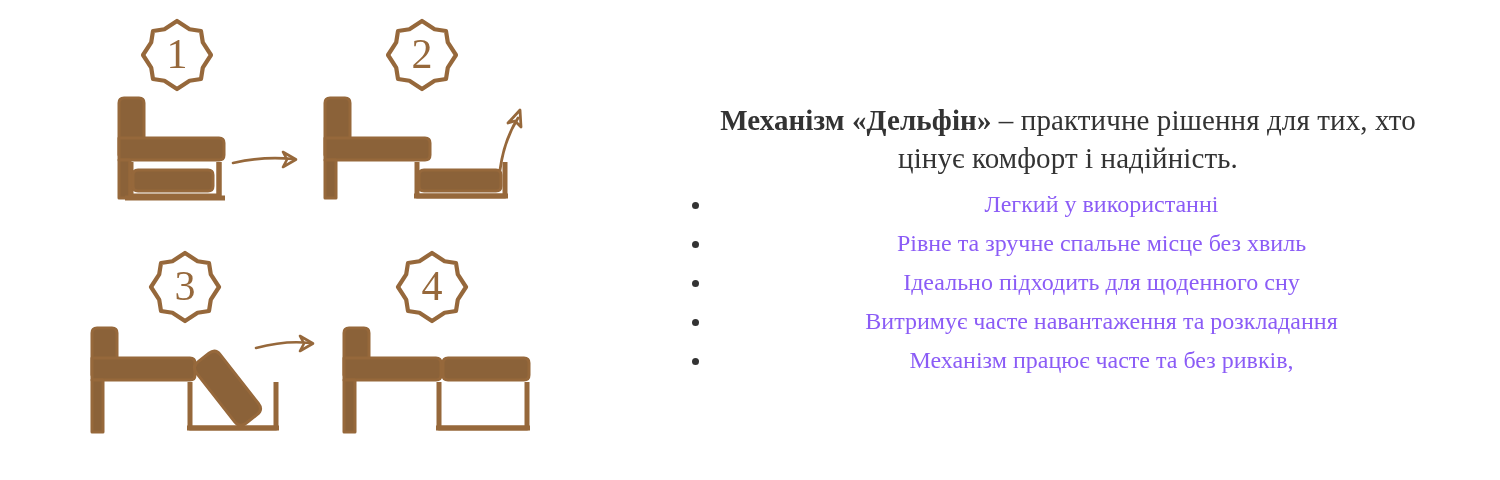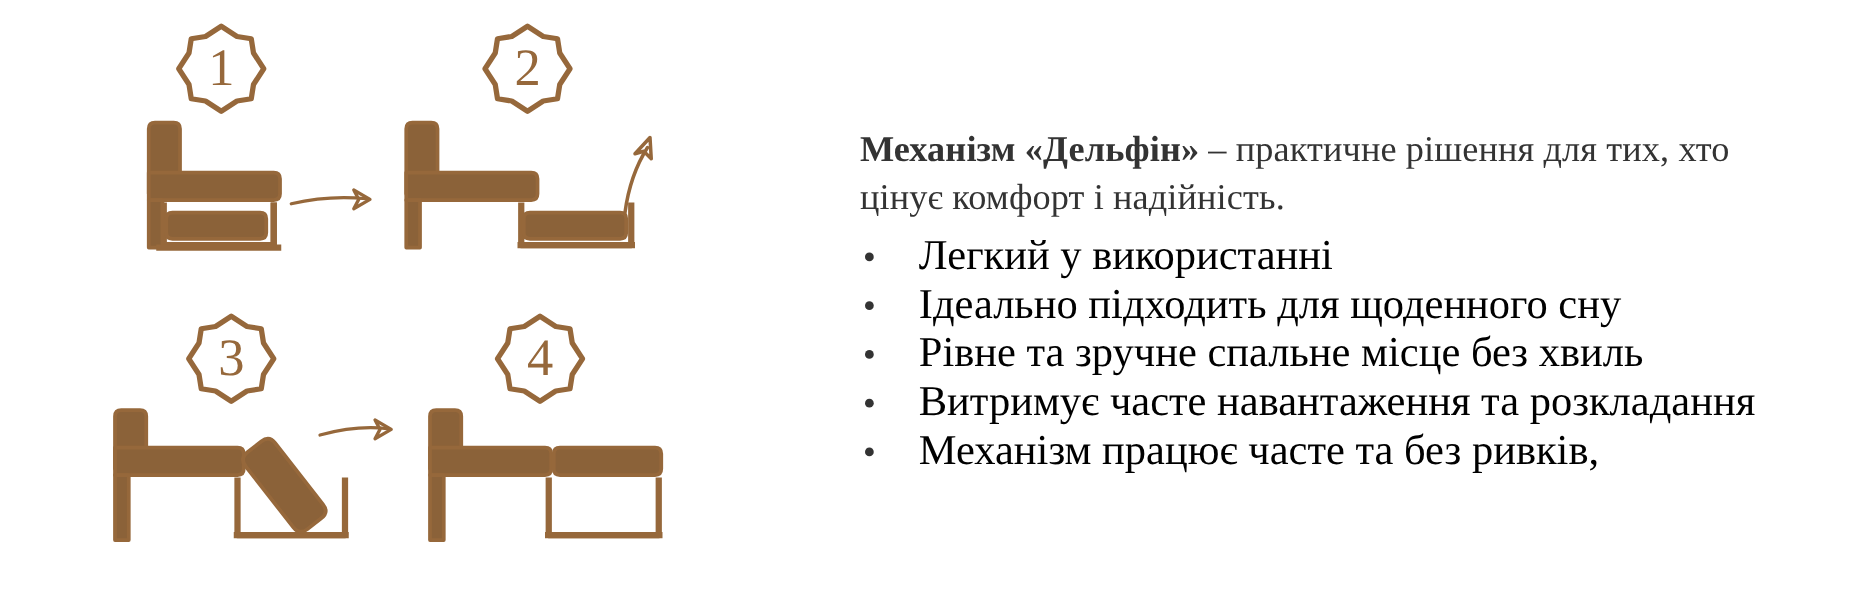--- a/index.html
+++ b/index.html
@@ -37,20 +37,21 @@
     display: block;
   }
 
   
   #text-panel {
     position: absolute;
     left: 688px;
     top: 0;
     width: 790px;
     height: 364px;
+    text-align: center;
   }
 
   #intro-paragraph {
     position: absolute;
     left: 0;
     top: 72px;
     width: 760px;
     font-size: 29px;
     line-height: 38px;
     color: #333333;
@@ -67,22 +68,22 @@
     width: 780px;
     list-style: none;
     margin: 0;
     padding: 0;
   }
   #feature-list li {
     position: relative;
     height: 39px;
     line-height: 39px;
     padding-left: 47px;
-    font-size: 34px;
-    color: #000000;
+    font-size: 24px;
+    color: #8b5cf6;
     white-space: nowrap;
   }
   #feature-list li .dot {
     position: absolute;
     left: 4px;
     top: 17px;
     width: 7px;
     height: 7px;
     border-radius: 50%;
     background: #333333;
@@ -208,25 +209,25 @@
       <span class="lead">Механізм «Дельфін»</span><span> – практичне рішення для тих, хто цінує комфорт і надійність.</span>
     </p>
 
     <ul id="feature-list">
       <li>
         <span class="dot"></span>
         <span>Легкий у використанні</span>
       </li>
       <li>
         <span class="dot"></span>
+        <span>Рівне та зручне спальне місце без хвиль</span>
+      </li>
+      <li>
+        <span class="dot"></span>
         <span>Ідеально підходить для щоденного сну</span>
-      </li>
-      <li>
-        <span class="dot"></span>
-        <span>Рівне та зручне спальне місце без хвиль</span>
       </li>
       <li>
         <span class="dot"></span>
         <span>Витримує часте навантаження та розкладання</span>
       </li>
       <li>
         <span class="dot"></span>
         <span>Механізм працює часте та без ривків,</span>
       </li>
     </ul>

